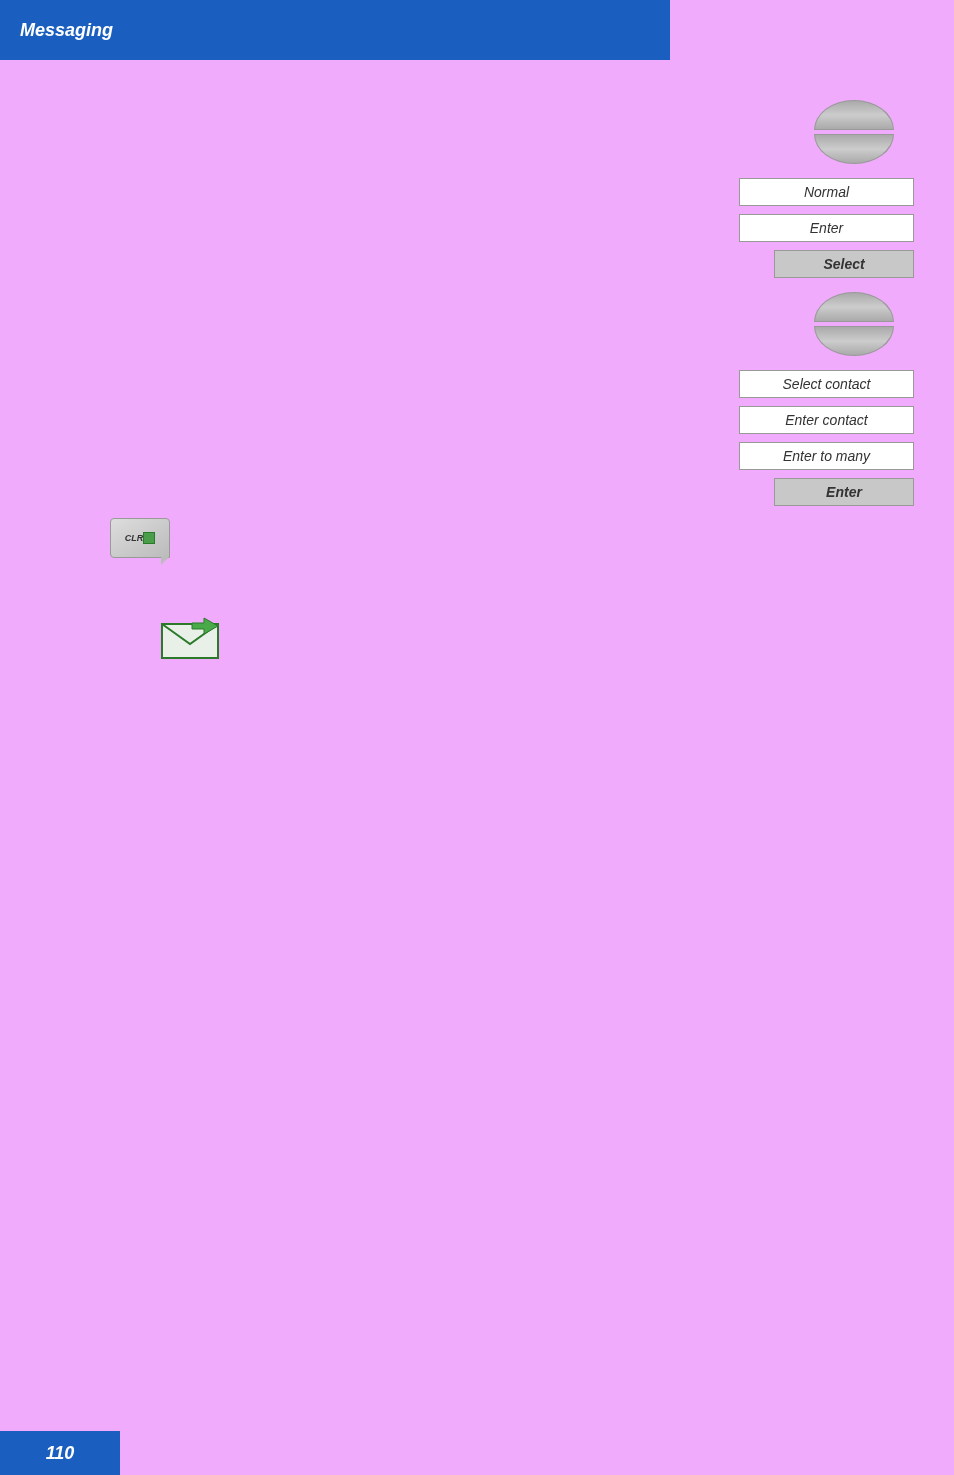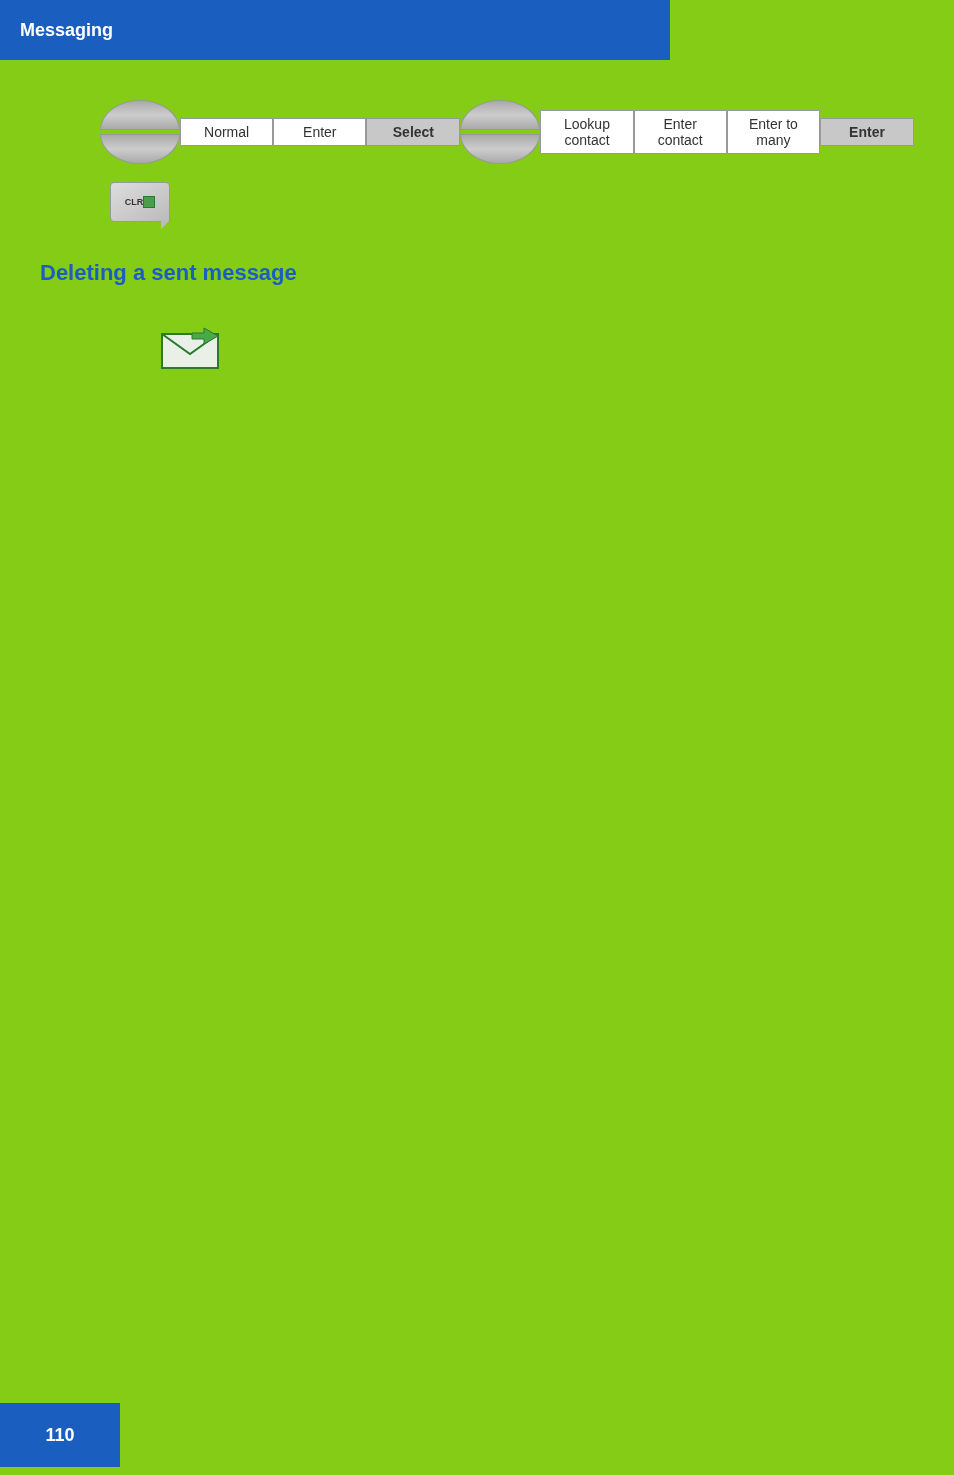--- a/index.html
+++ b/index.html
@@ -7,22 +7,23 @@
       width: 954px;
       min-height: 1475px;
       font-family: Arial, sans-serif;
       background: #fff;
       position: relative;
     }
 
     .page-wrapper {
       width: 954px;
       min-height: 1475px;
-      background: #84cc16;
+      background: #f0abfc;
       position: relative;
+      font-style: italic;
     }
 
     
     .header {
       background: #1a5fbf;
       width: 670px;
       height: 60px;
       display: flex;
       align-items: center;
       padding-left: 20px;
@@ -77,21 +78,21 @@
       background: #fff;
     }
 
     .menu-box-selected {
       border: 1px solid #999;
       padding: 5px 20px;
       font-size: 14px;
       font-weight: bold;
       color: #333;
       margin: 4px 0;
-      width: 177px;
+      width: 140px;
       text-align: center;
       background: #c8c8c8;
     }
 
     
     .section {
       margin-bottom: 30px;
     }
 
     
@@ -146,38 +147,39 @@
     
     .envelope-icon {
       width: 60px;
       height: 45px;
       margin: 20px 0 10px 60px;
     }
 
     
     .page-number-area {
       position: absolute;
-      bottom: 8px;
+      bottom: 0;
       left: 0;
       width: 120px;
-      height: 64px;
+      height: 44px;
       background: #1a5fbf;
       display: flex;
       align-items: center;
       justify-content: center;
     }
     .page-number {
       color: white;
       font-weight: bold;
       font-size: 18px;
     }
 
     .items-column {
       display: flex;
-      align-items: center;
+      flex-direction: column;
+      align-items: flex-end;
       margin-left: 60px;
     }
   </style>
 </head>
 <body>
 
 <div class="page-wrapper">
 
   <div class="header">
     <span class="header-title">Messaging</span>
@@ -197,38 +199,37 @@
         <div class="menu-box">Normal</div>
         <div class="menu-box">Enter</div>
 
         <div class="menu-box-selected">Select</div>
 
         <div class="nav-control">
           <div class="arc-top"></div>
           <div class="arc-bottom"></div>
         </div>
 
-        <div class="menu-box">Lookup contact</div>
+        <div class="menu-box">Select contact</div>
         <div class="menu-box">Enter contact</div>
         <div class="menu-box">Enter to many</div>
 
         <div class="menu-box-selected">Enter</div>
       </div>
 
       
       <div class="clr-button">
         <div class="clr-inner">
           <span>CLR</span>
           <div class="clr-green-square"></div>
         </div>
       </div>
 
     </div>
 
-    <h2 class="section-heading">Deleting a sent message</h2>
 
     <div style="margin-left:60px; margin-bottom:10px;">
       <svg class="envelope-icon" viewBox="0 0 60 45" xmlns="http://www.w3.org/2000/svg">
 
         <rect x="2" y="8" width="56" height="34" fill="#e8f0e8" stroke="#2a7a2a" stroke-width="2"></rect>
 
         <polyline points="2,8 30,28 58,8" fill="none" stroke="#2a7a2a" stroke-width="2"></polyline>
 
         <polygon points="44,2 58,10 44,18 44,13 32,13 32,7 44,7" fill="#4aaa4a" stroke="#2a7a2a" stroke-width="1"></polygon>
       </svg>

